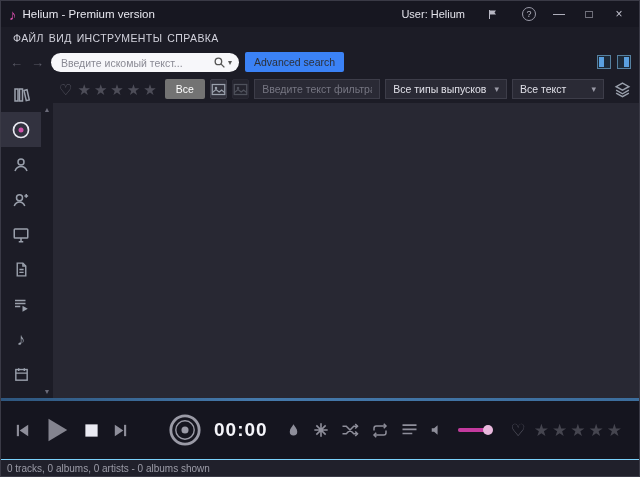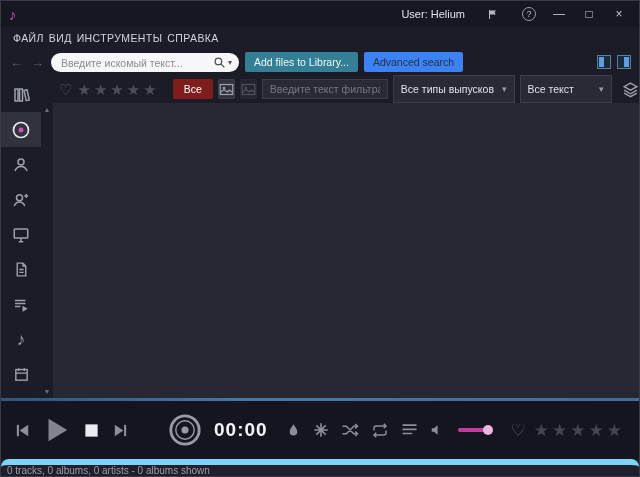--- a/index.html
+++ b/index.html
@@ -57,29 +57,29 @@
                color:#9aa0ac; }
   .side-item.selected { background:#32323f; color:#e8e8f0; }
   .side-note { font-size:17px; line-height:1; }
   .main-col { flex:1; display:flex; flex-direction:column; min-width:0; }
 
   
   .filterbar { height:28px; flex:0 0 28px; display:flex; align-items:center;
                gap:5px; padding:0 8px 0 18px; background:#1c1c26; }
   .heart { font-size:15px; color:#5f5f6b; line-height:1; }
   .stars { letter-spacing:3px; font-size:15px; color:#4d4d58; line-height:1; white-space:nowrap; }
-  .btn.magenta { background:#7f1d1d; color:#ffffff; padding:0 11px;margin-left:8px; }
+  .btn.magenta { background:#737373; color:#ffffff; padding:0 11px; }
   .icon-btn { width:25px; height:20px; background:#31313c; border:1px solid #3e3e4a;
               border-radius:2px; display:inline-flex; align-items:center;
               justify-content:center; color:#9aa0ac; }
   .icon-btn.disabled { opacity:.4; }
   .filter-input { width:126px; height:20px; background:#2a2a35; border:1px solid #3d3d49;
                   color:#d0d0da; font-size:10.5px; padding:0 7px; font-family:inherit; outline:none; }
   .filter-input::placeholder { color:#767682; }
-  .dropdown { height:28px; background:#2a2a35; border:1px solid #3d3d49;
+  .dropdown { height:20px; background:#2a2a35; border:1px solid #3d3d49;
               display:inline-flex; align-items:center; justify-content:space-between;
               font-size:10.5px; color:#e0e0e8; padding:0 7px; gap:8px; white-space:nowrap; }
   .dropdown.years { min-width:92px; }
   .caret { color:#9a9aa6; font-size:9px; }
   .layers { color:#9aa0ac; display:flex; align-items:center; }
 
   
   .content-row { flex:1; display:flex; min-height:0; }
   .side-scroll { width:12px; flex:0 0 12px; display:flex; flex-direction:column;
                  align-items:center; background:#1c1c26; padding:3px 0;
@@ -101,33 +101,34 @@
   .volume { width:72px; height:4px; background:#3a3a46; border-radius:2px;
             position:relative; margin:0 8px; }
   .vol-fill { width:100%; height:100%; background:#c43a9e; border-radius:2px; }
   .vol-knob { position:absolute; right:-4px; top:-3px; width:10px; height:10px;
               border-radius:50%; background:#e9b9dd; }
   .p-heart { margin-left:14px; font-size:17px; color:#5a5a66; line-height:1; }
   .p-stars { margin:0 6px 0 8px; font-size:17px; letter-spacing:3px; color:#45454f;
              line-height:1; white-space:nowrap; }
 
   
-  .statusbar { flex:0 0 17px; background:#20202b; border-top:6px solid #7dd3fc;
+  .statusbar { flex:0 0 17px; background:#20202b; border-top:1px solid #7dd3fc;
                display:flex; align-items:center; padding:0 6px;
-               font-size:10px; color:#9c9ca8;border-radius:8px; }
+               font-size:10px; color:#9c9ca8; }
 
   svg { display:block; }
 </style>
 </head>
 <body>
 
 <div class="window">
 
   <div class="titlebar">
     <span class="app-icon">♪</span>
+    <span class="title">Helium - Premium version</span>
     <span class="spacer"></span>
     <span class="user">User: Helium</span>
     <span class="tb-btn flag">
       <svg width="12" height="13" viewBox="0 0 24 24" stroke-width="2" fill="none">
         <path d="M5 3v18" stroke="#b8b8c4"></path>
           <path d="M5 4h13l-3 4 3 4H5z" fill="#b8b8c4" stroke="none"></path>
       </svg>
     </span>
     <span class="help-circle">?</span>
     <span class="tb-btn">—</span>
@@ -150,21 +151,20 @@
       <span class="search-glyphs">
         <span>
           <svg width="13" height="13" viewBox="0 0 24 24" fill="none" stroke="#555" stroke-width="2.5">
             <circle cx="10" cy="10" r="6"></circle>
               <path d="M15 15l6 6"></path>
           </svg>
         </span>
         <span class="search-caret">▾</span>
       </span>
     </span>
-    <button class="btn teal">Add files to Library...</button>
     <button class="btn gray">Advanced search</button>
     <span class="spacer"></span>
     <span class="layout-toggle">
         <span class="pane pane-left"></span>
       </span>
     <span class="layout-toggle">
         <span class="pane pane-right"></span>
       </span>
   </div>
 

